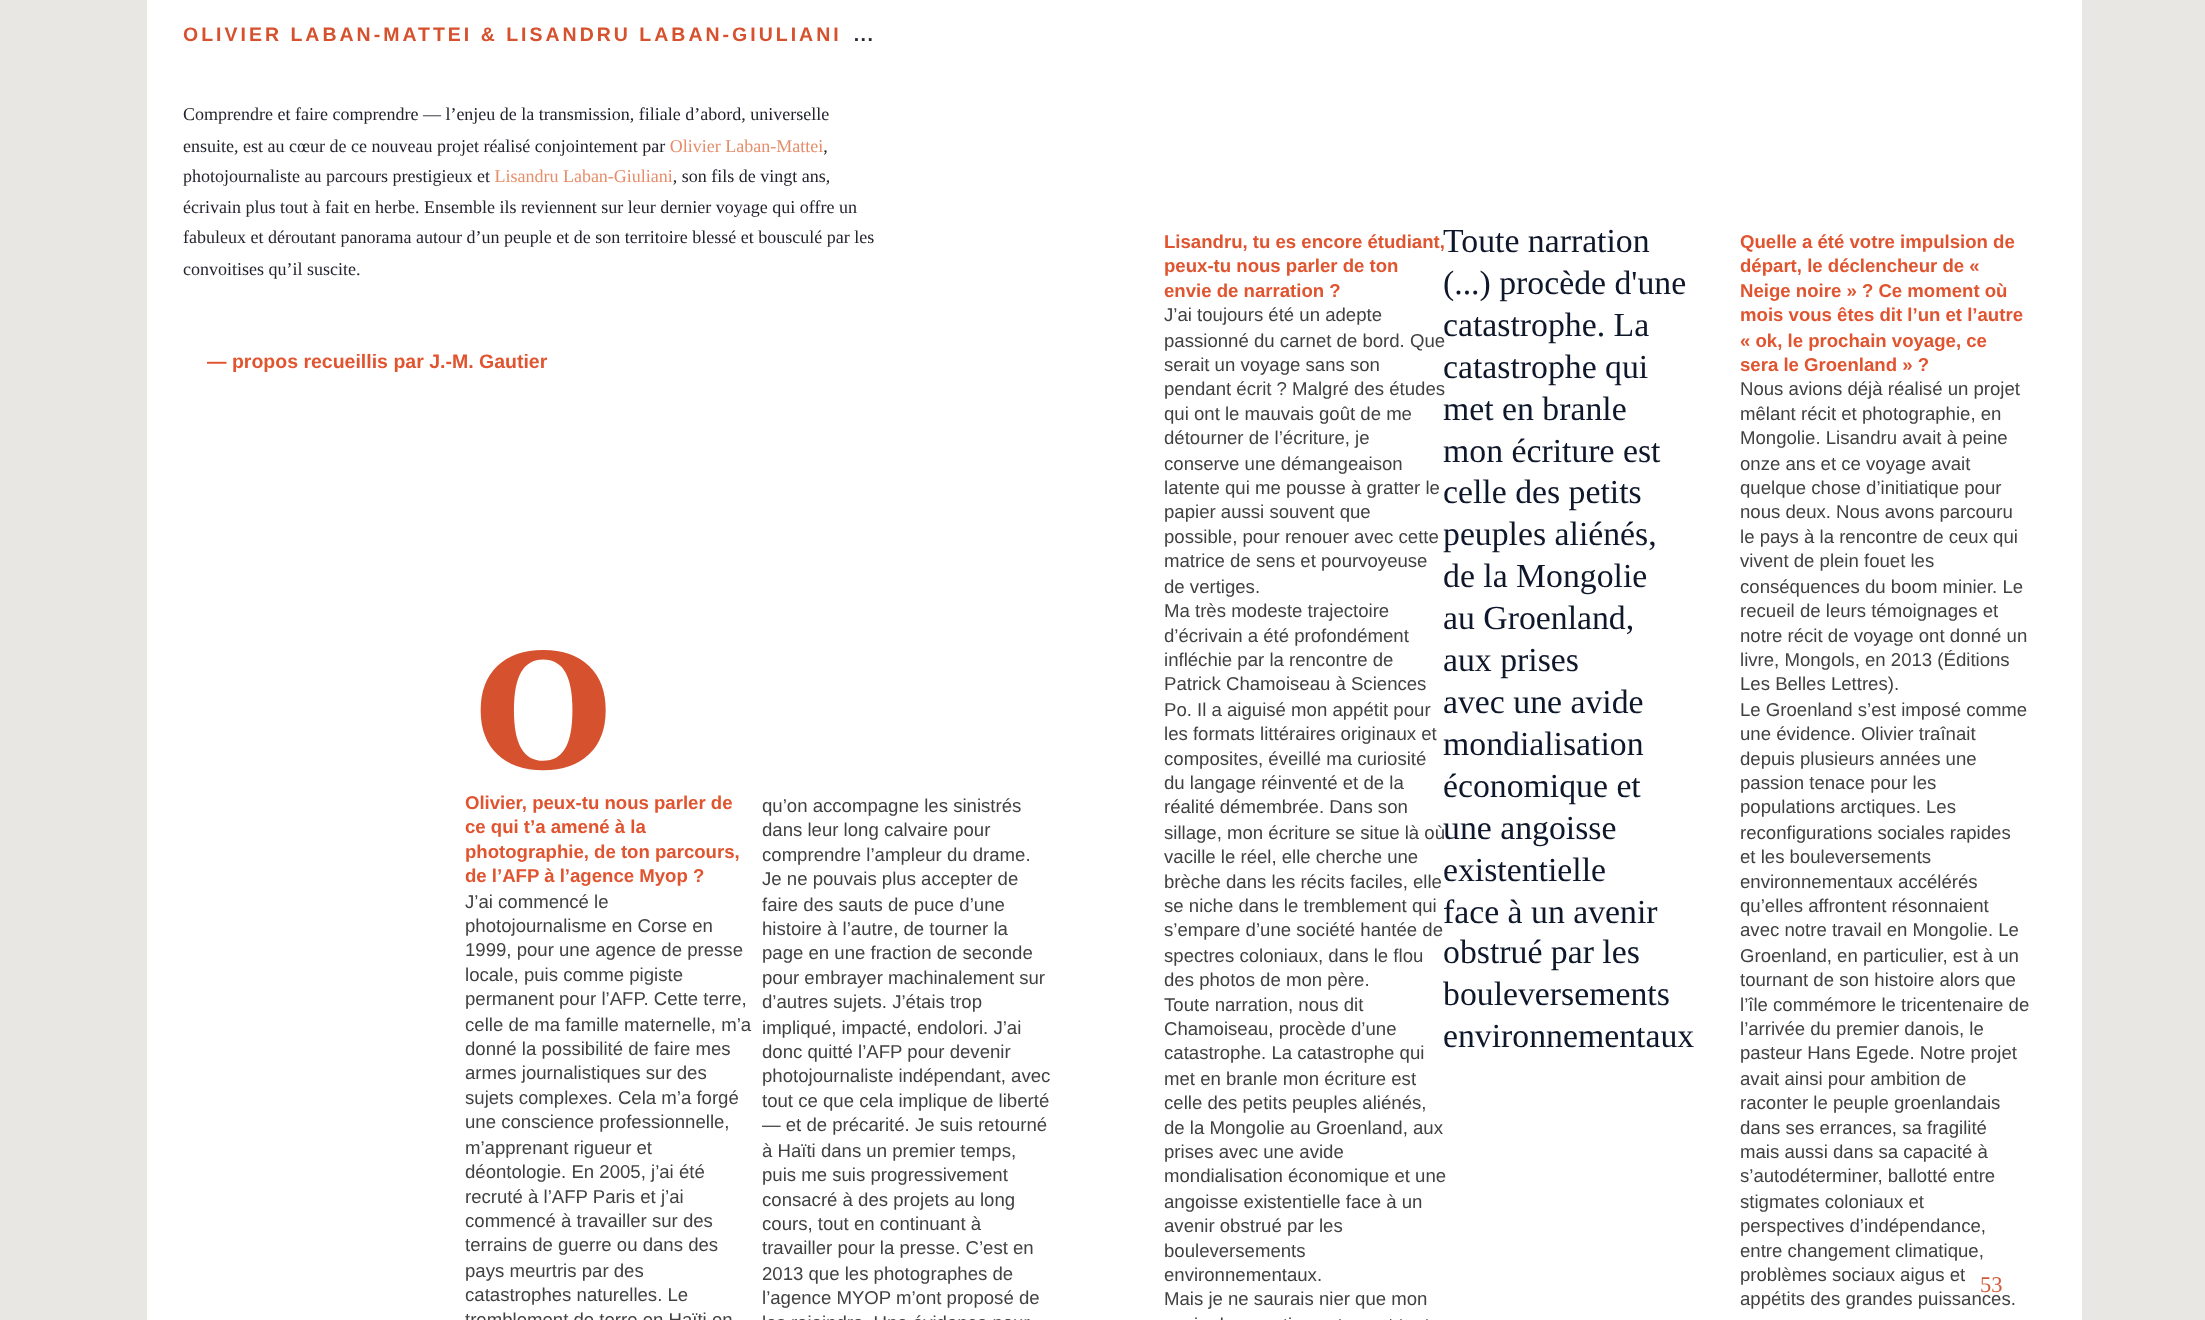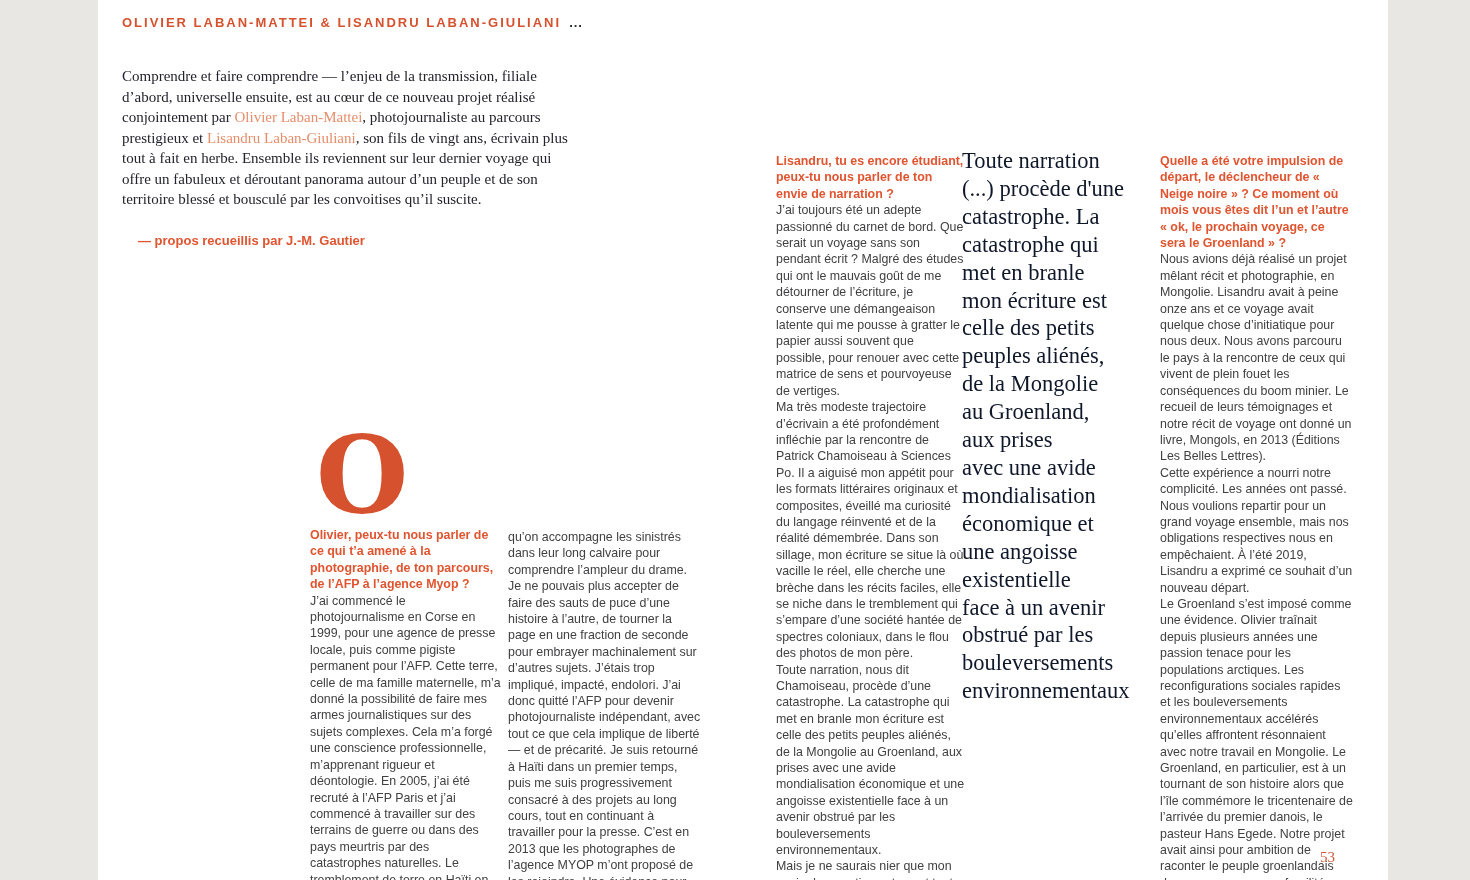--- a/index.html
+++ b/index.html
@@ -37,21 +37,21 @@
     margin-left: 8px;
     letter-spacing: 1px;
   }
 
   
   .intro {
     left: 122px;
     top: 66px;
     width: 462px;
     font-family: "Liberation Serif", serif;
-    font-size: 15px;
+    font-size: 12px;
     line-height: 20.5px;
     color: #23232e;
   }
   .intro .person-name { color: #e68d6a; }
 
   .byline {
     left: 122px;
     top: 233px;
     font-size: 13px;
     font-weight: bold;
@@ -160,19 +160,18 @@
 une angoisse
 existentielle
 face à un avenir
 obstrué par les
 bouleversements
 environnementaux</div>
 
 <div class="abs col col-4">
   <p class="question">Quelle a été votre impulsion de départ, le déclencheur de « Neige noire » ? Ce moment où mois vous êtes dit l’un et l’autre « ok, le prochain voyage, ce sera le Groenland » ?</p>
   <p>Nous avions déjà réalisé un projet mêlant récit et photographie, en Mongolie. Lisandru avait à peine onze ans et ce voyage avait quelque chose d’initiatique pour nous deux. Nous avons parcouru le pays à la rencontre de ceux qui vivent de plein fouet les conséquences du boom minier. Le recueil de leurs témoignages et notre récit de voyage ont donné un livre, Mongols, en 2013 (Éditions Les Belles Lettres).</p>
-  <p>Cette expérience a nourri notre complicité. Les années ont passé. Nous voulions repartir pour un grand voyage ensemble, mais nos obligations respectives nous en empêchaient. À l’été 2019, Lisandru a exprimé ce souhait d’un nouveau départ.</p>
   <p>Le Groenland s’est imposé comme une évidence. Olivier traînait depuis plusieurs années une passion tenace pour les populations arctiques. Les reconfigurations sociales rapides et les bouleversements environnementaux accélérés qu’elles affrontent résonnaient avec notre travail en Mongolie. Le Groenland, en particulier, est à un tournant de son histoire alors que l’île commémore le tricentenaire de l’arrivée du premier danois, le pasteur Hans Egede. Notre projet avait ainsi pour ambition de raconter le peuple groenlandais dans ses errances, sa fragilité mais aussi dans sa capacité à s’autodéterminer, ballotté entre stigmates coloniaux et perspectives d’indépendance, entre changement climatique, problèmes sociaux aigus et appétits des grandes puissances.</p>
 
 </div>
 
 <div class="abs pagenum pagenum-left">52</div>
 <div class="abs pagenum pagenum-right">53</div>
 
 </body></html>

